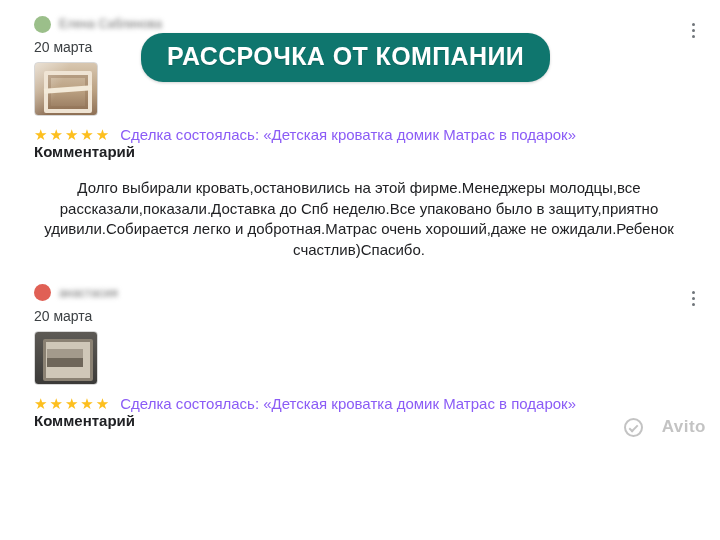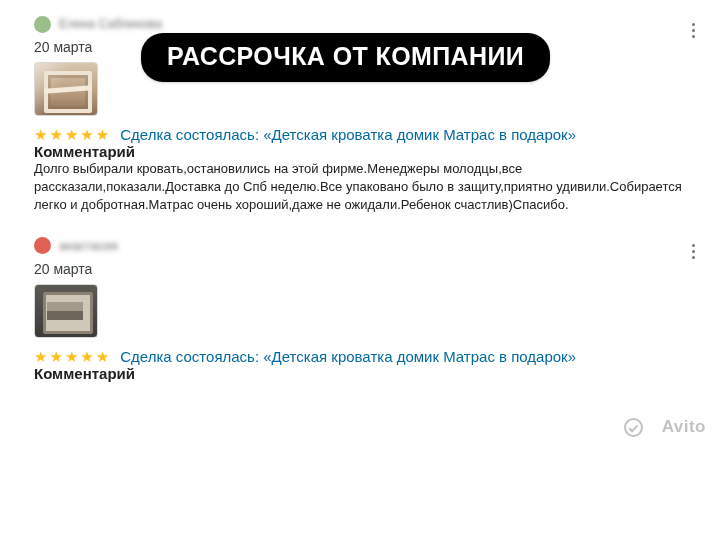--- a/index.html
+++ b/index.html
@@ -129,36 +129,37 @@
   .stars {
     letter-spacing: 2px;
     font-size: 15px;
     color: #fdbf1e;
     line-height: 1;
     white-space: nowrap;
   }
 
   .deal-text {
     font-size: 15px;
-    color: #0369a1;
+    color: #8b5cf6;
     white-space: nowrap;
   }
 
   .comment-title {
     font-size: 15px;
     font-weight: bold;
     color: #202124;
   }
 
   .comment-body {
-    font-size: 13px;
+    font-size: 15px;
     line-height: 1.38;
-    margin-top: 0;
+    margin-top: 18px;
     color: #202124;
     max-width: 650px;
+    text-align: center;
   }
 
   .kebab {
     position: absolute;
     right: 18px;
     top: 4px;
     width: 18px;
     height: 24px;
     display: flex;
     flex-direction: column;
@@ -172,21 +173,21 @@
     width: 3px;
     height: 3px;
     border-radius: 50%;
     background: #70757a;
   }
 
   .banner {
     position: absolute;
     left: 141px;
     top: 33px;
-    background: #000000;
+    background: #0f766e;
     color: #ffffff;
     border-radius: 22px;
     padding: 9px 26px 11px 26px;
     font-size: 25px;
     font-weight: bold;
     letter-spacing: .4px;
     white-space: nowrap;
     box-shadow: 0 1px 3px rgba(0,0,0,.18);
     text-shadow: 0 1px 1px rgba(0,0,0,.18);
   }

